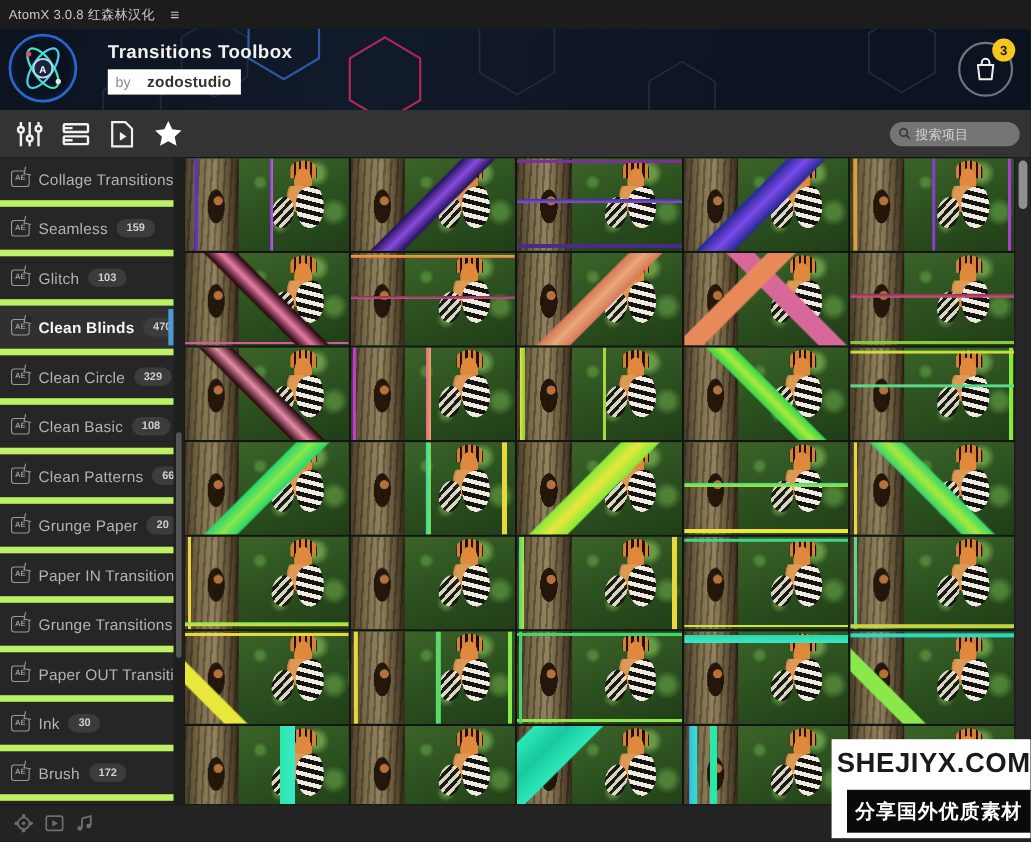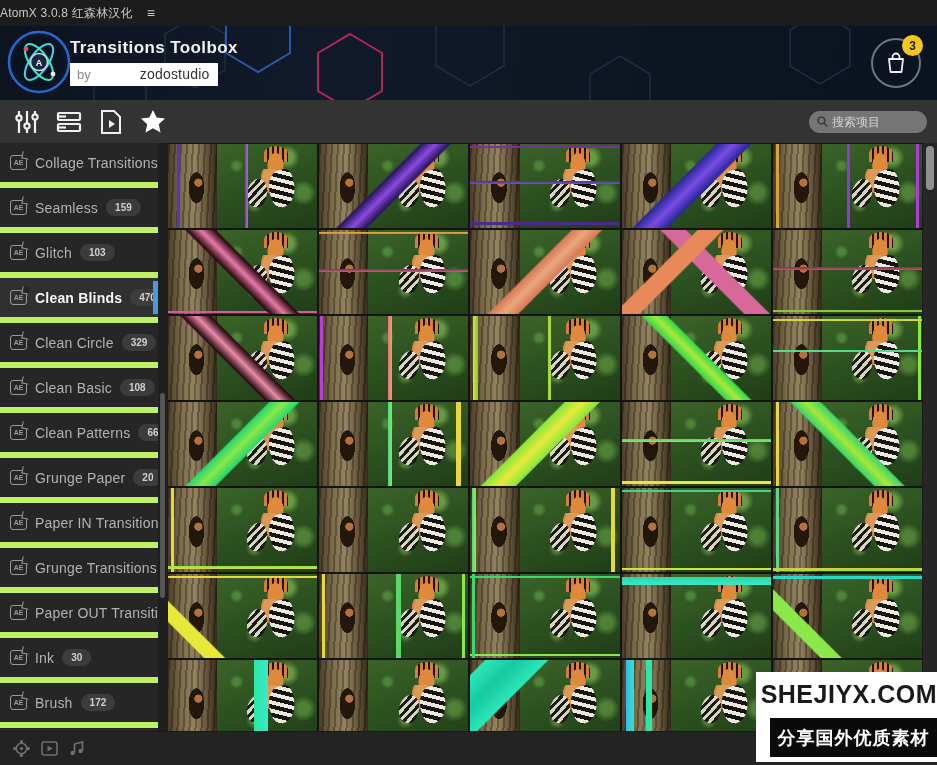--- a/index.html
+++ b/index.html
@@ -1,34 +1,34 @@
 <!DOCTYPE html>
 <html><head>
 <meta charset="utf-8">
 <style>
   * { margin:0; padding:0; box-sizing:border-box; }
   html,body { width:937px; height:765px; overflow:hidden; background:#1a1a1a;
     font-family:"Liberation Sans","DejaVu Sans",sans-serif; }
   .app { position:relative; width:937px; height:765px; background:#262626; display:flex; flex-direction:column; }
 
   
-  .titlebar { height:26px; background:#1c1c1c; display:flex; align-items:center; padding:0 0; flex:0 0 auto; }
+  .titlebar { height:26px; background:#1c1c1c; display:flex; align-items:center; padding:0 8px; flex:0 0 auto; }
   .titlebar .tb-text { color:#c8c8c8; font-size:12px; letter-spacing:.2px; }
   .titlebar .tb-menu { color:#c8c8c8; font-size:14px; margin-left:14px; cursor:default; }
 
   
   .header { position:relative; height:74px; flex:0 0 auto; overflow:hidden;
     background:linear-gradient(100deg,#0d1420 0%,#111a2a 35%,#0e1522 70%,#0c1320 100%); }
   .hexes { position:absolute; inset:0; opacity:.9; }
   .logo { position:absolute; left:6px; top:3px; width:66px; height:66px; }
-  .hd-titles { position:absolute; left:70px; top:12px; }
+  .hd-titles { position:absolute; left:98px; top:12px; }
   .hd-app { color:#f2f2f2; font-size:17px; font-weight:bold; letter-spacing:.4px; }
-  .hd-by { margin-top:5px; display:inline-flex; align-items:center; gap:5px; background:#fff; padding:3px 9px 4px 7px; }
+  .hd-by { margin-top:5px; display:inline-flex; align-items:center; gap:15px; background:#fff; padding:3px 9px 4px 7px; }
   .hd-by .by { color:#8a8a8a; font-size:13px; }
-  .hd-by .author { color:#333; font-size:14px; font-weight:normal; letter-spacing:.2px;margin-left:44px; }
+  .hd-by .author { color:#333; font-size:14px; font-weight:bold; letter-spacing:.2px; }
   .cart { position:absolute; right:16px; top:12px; width:50px; height:50px; border:2px solid #6f757d; border-radius:50%;
     display:flex; align-items:center; justify-content:center; cursor:pointer; }
   .cart-badge { position:absolute; top:-5px; right:-4px; min-width:21px; height:21px; border-radius:50%;
     background:#f3c71c; color:#1a1a1a; font-size:12px; font-weight:bold; display:flex; align-items:center; justify-content:center; }
 
   
   .toolbar { height:43px; background:#333333; display:flex; align-items:center; padding:0 10px; flex:0 0 auto;justify-content:flex-end; }
   .tool-btn { width:34px; height:32px; display:flex; align-items:center; justify-content:center; margin-right:8px; cursor:pointer; }
   .search { margin-left:auto; width:118px; height:22px; background:#757575; border-radius:11px;
     display:flex; align-items:center; padding:0 8px; gap:4px; }

